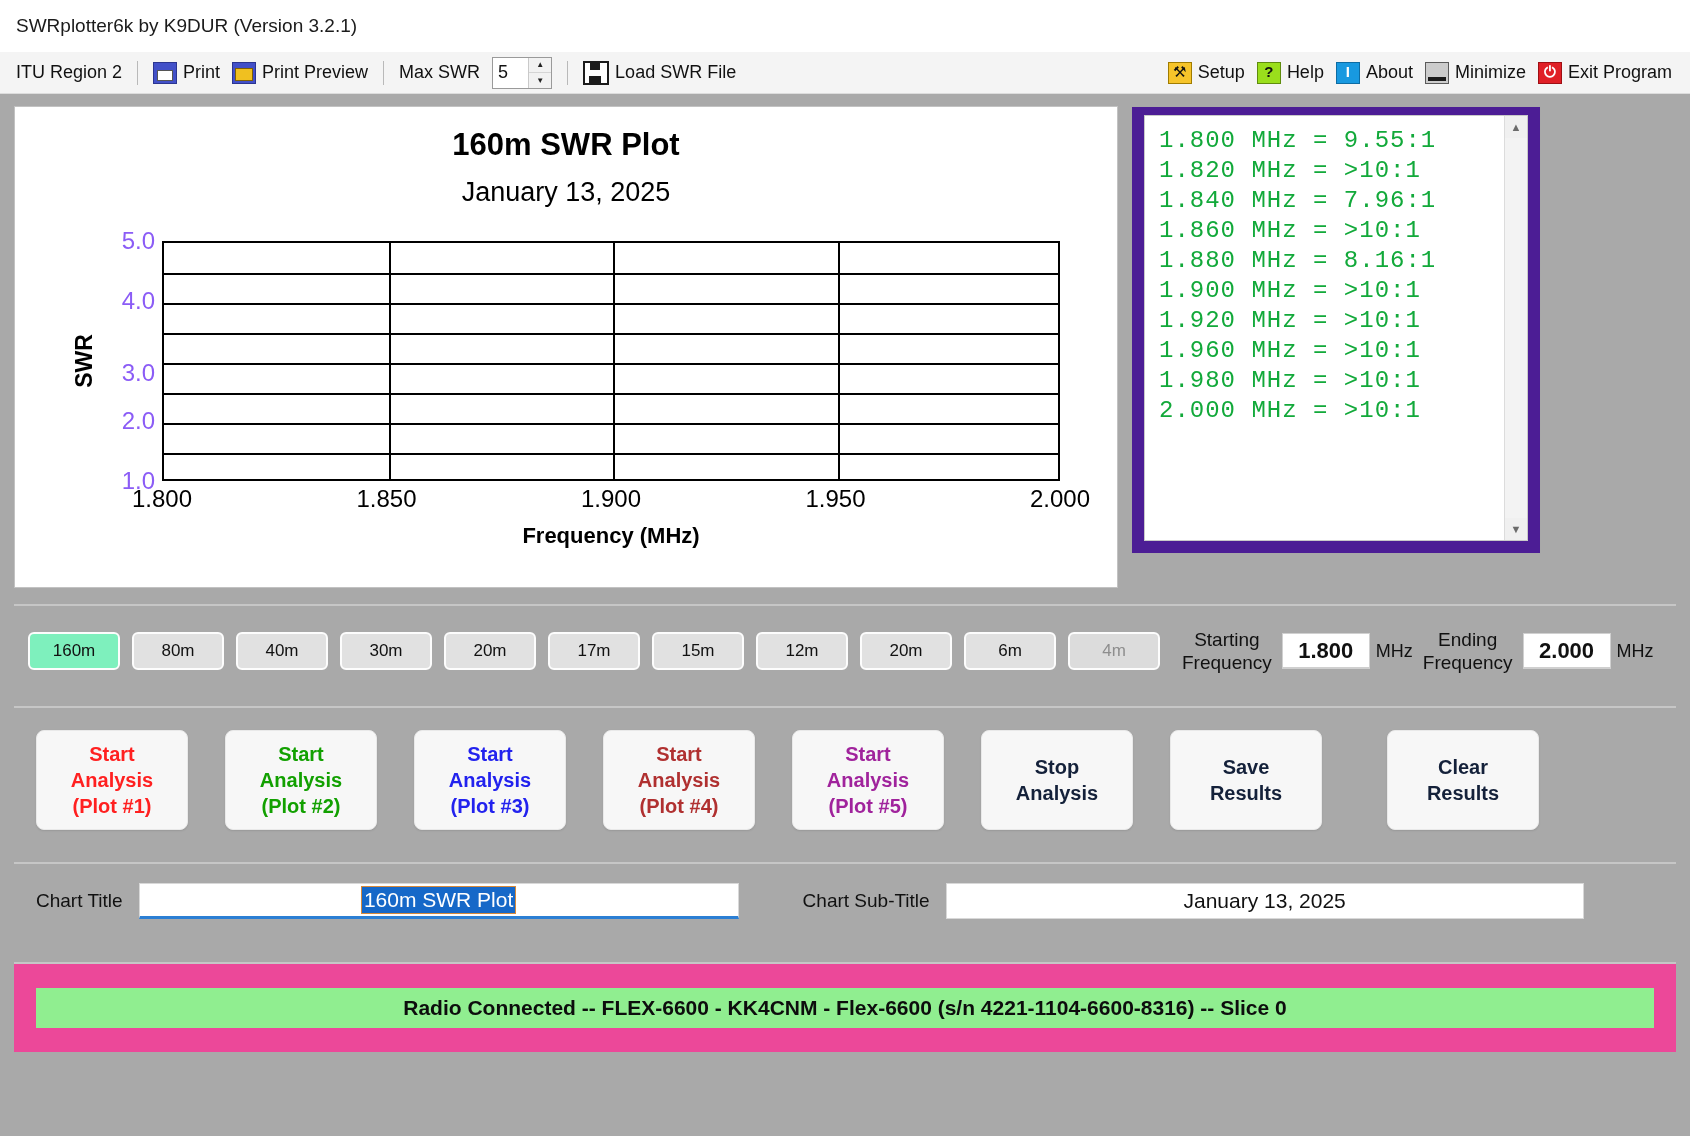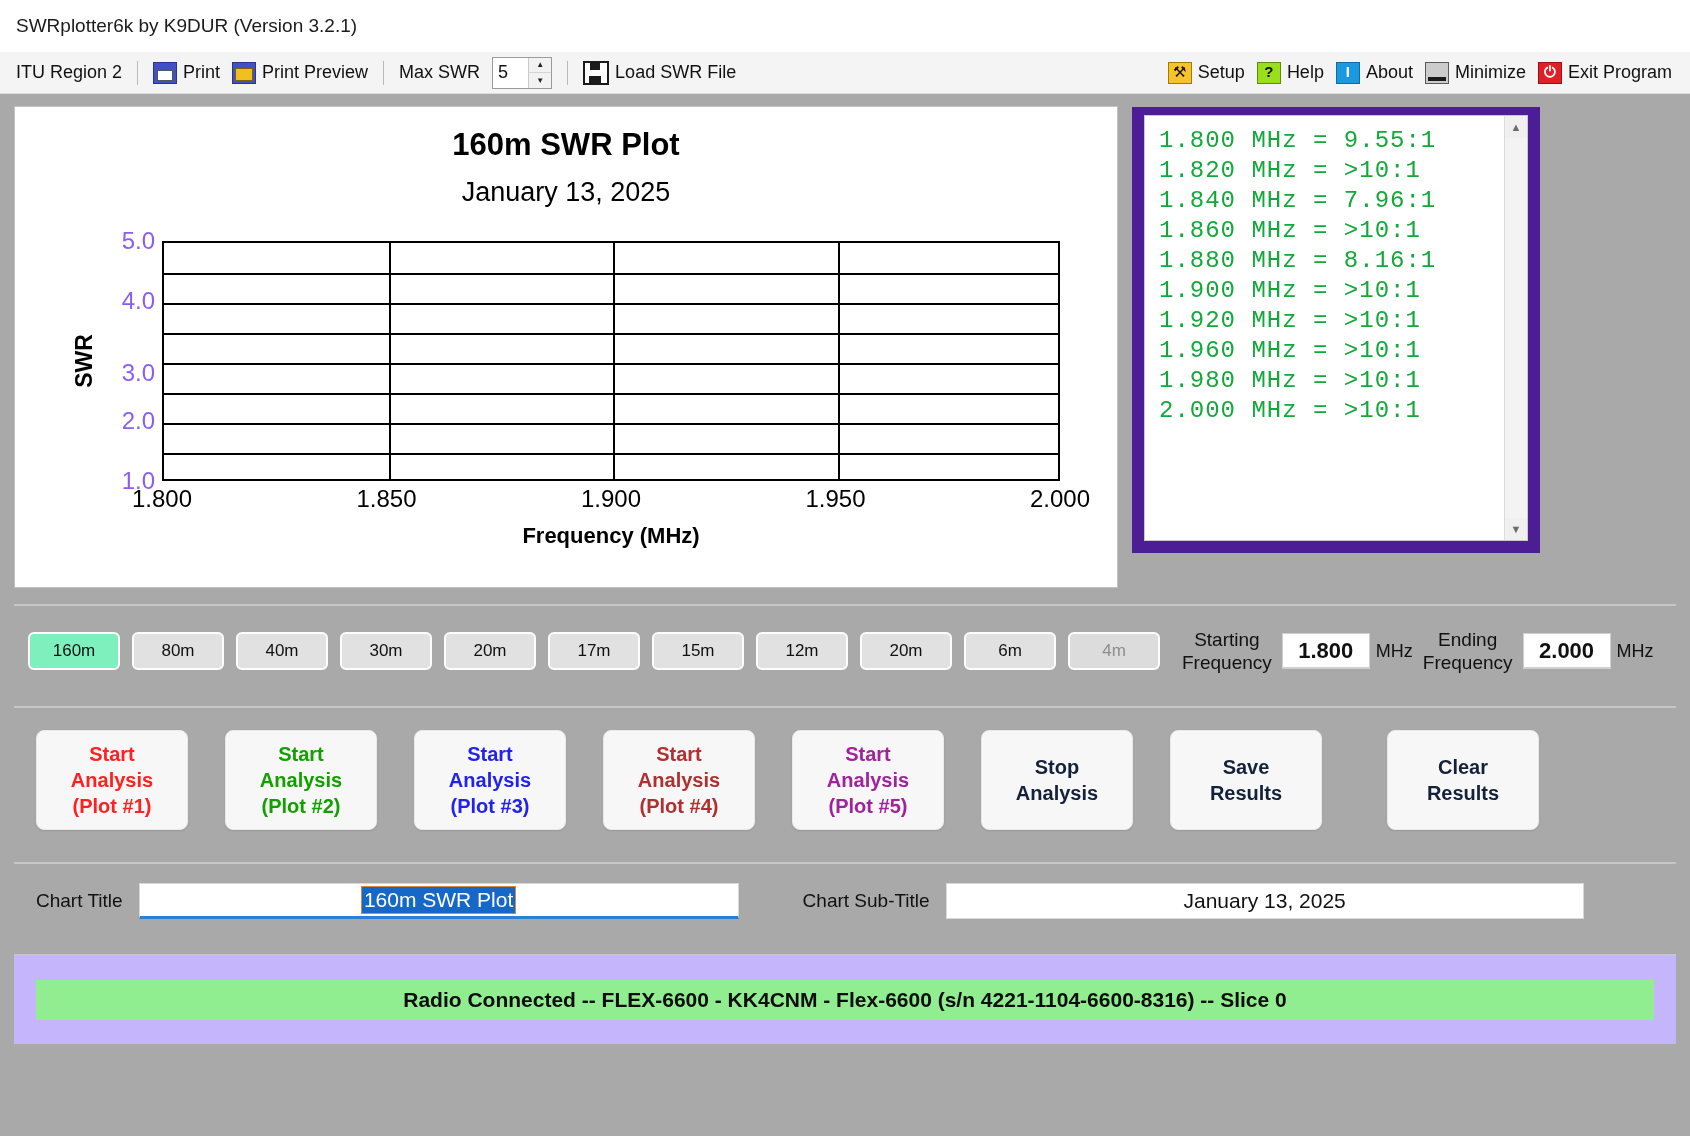--- a/index.html
+++ b/index.html
@@ -487,22 +487,22 @@
   .ct-input.plain { border-bottom: 1px solid #d8d8d8; }
   .sel-text {
     background: #1668c8;
     color: #ffffff;
     padding: 1px 2px;
     outline: 1px solid #d88a3a;
   }
 
   
   #statusrow {
-    margin: 16px 14px 0 14px;
-    background: #c4b5fd;
+    margin: 24px 14px 0 14px;
+    background: #ec4899;
     border-top: 2px solid #c6c6c6;
     height: 90px;
     display: flex;
     align-items: center;
     padding: 0 22px;
     box-sizing: border-box;
   }
   #statusbar {
     flex: 1;
     height: 40px;

